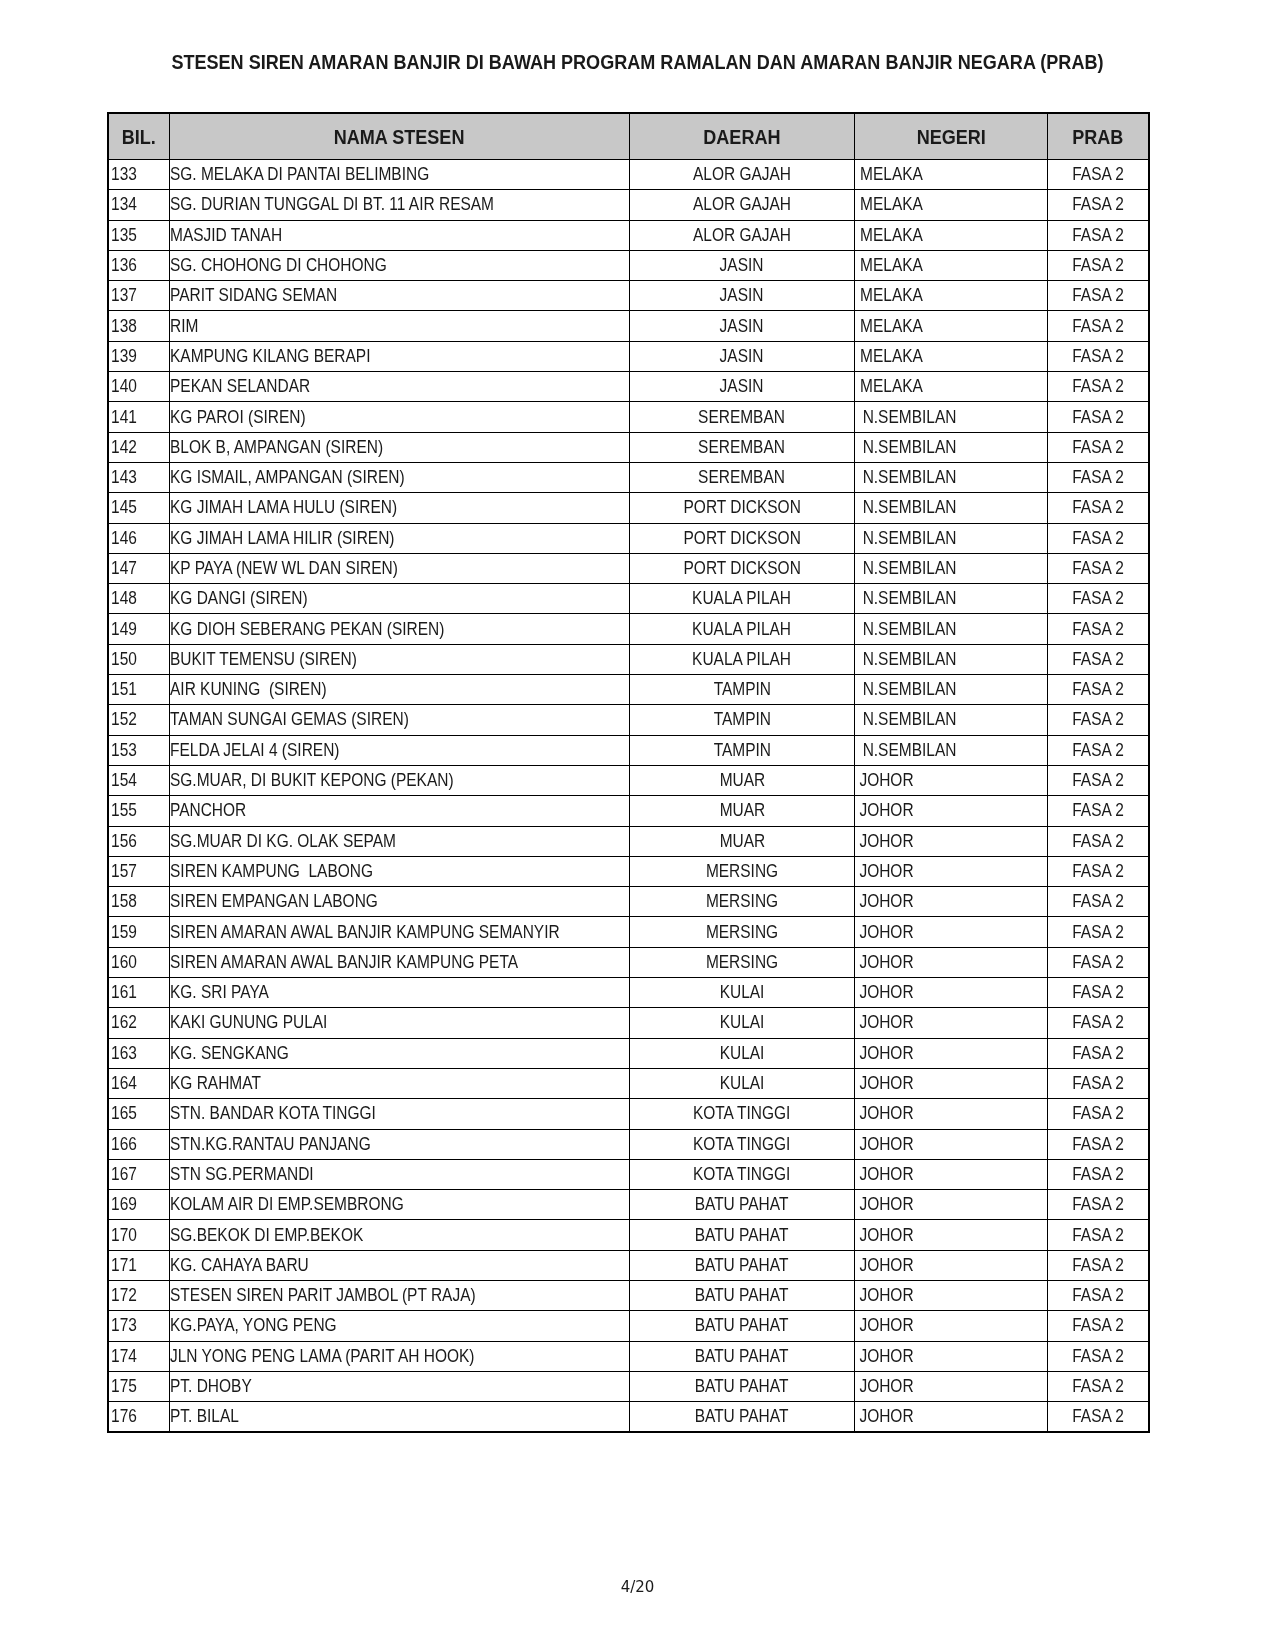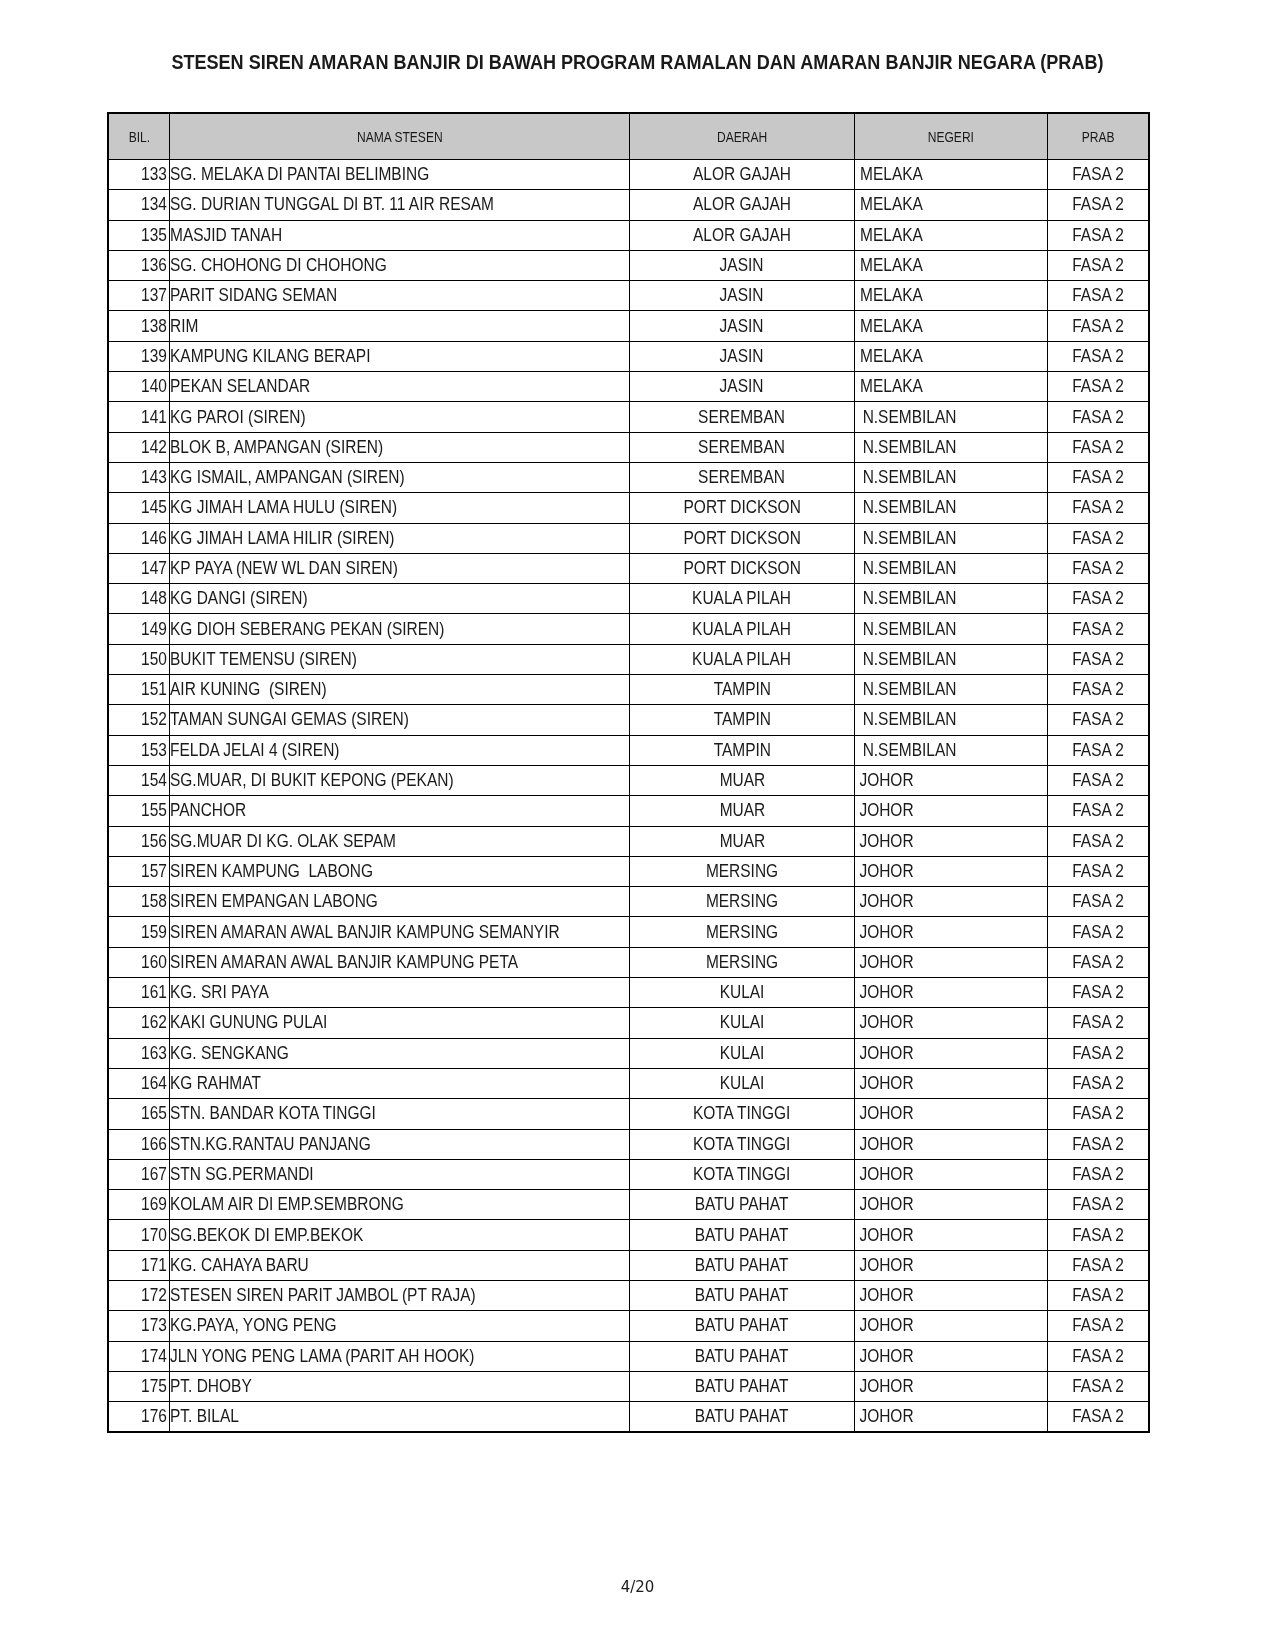--- a/index.html
+++ b/index.html
@@ -13,25 +13,25 @@
     table.stations {
       position: absolute; left: 107px; top: 112px;
       border-collapse: collapse; width: 1043px;
       border: 2px solid #000;
     }
     table.stations th, table.stations td {
       border: 1.5px solid #000; padding: 0; height: 29.3px;
       font-size: 18px; white-space: nowrap; overflow: hidden;
     }
     table.stations th {
-      background: #c8c8c8; font-weight: normal; height: 45px; font-size: 14px; text-align: center; margin-top: 44px;
+      background: #c8c8c8; font-weight: bold; height: 45px; font-size: 21px; text-align: center; margin-top: 44px;
     }
     .cond { display: inline-block; transform: scaleX(0.86); transform-origin: left center; }
     .condc { display: inline-block; transform: scaleX(0.86); transform-origin: center center; }
-    td.c-bil { width: 60px; text-align: right; }
+    td.c-bil { width: 60px; text-align: left; }
     td.c-nama { width: 459px; text-align: left; padding-left: 3px; }
     td.c-daerah { width: 224px; text-align: center; }
     td.c-negeri { width: 192px; text-align: left; }
     td.c-prab { width: 100px; text-align: center; }
     .page-num {
       position: absolute; left: 0; width: 1275px; top: 1578px;
       text-align: center; font-size: 15px; font-family: "DejaVu Sans", sans-serif;
     }
   </style>
 </head>

